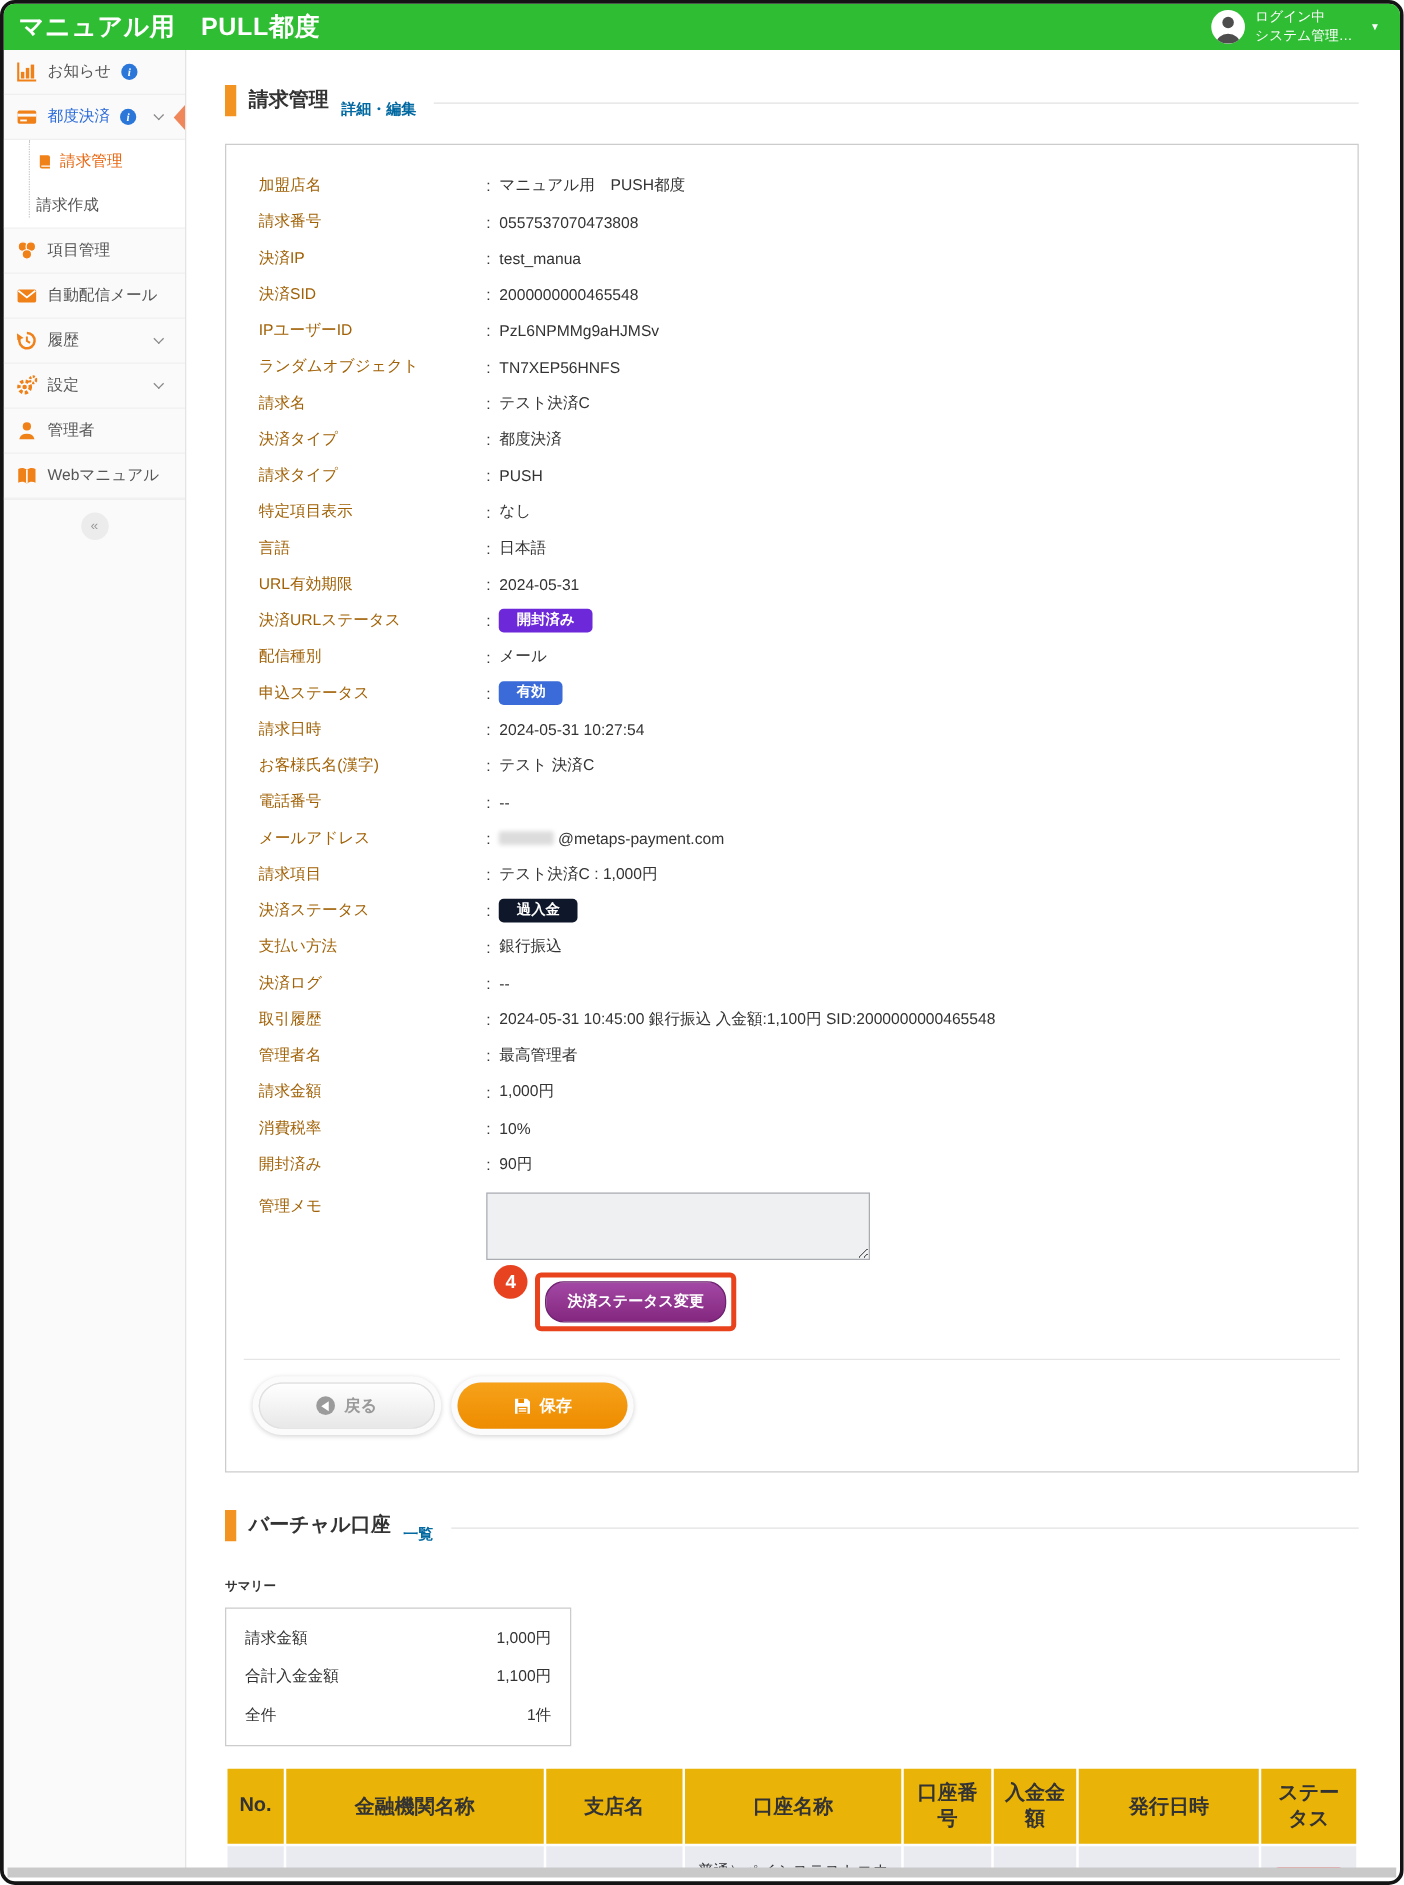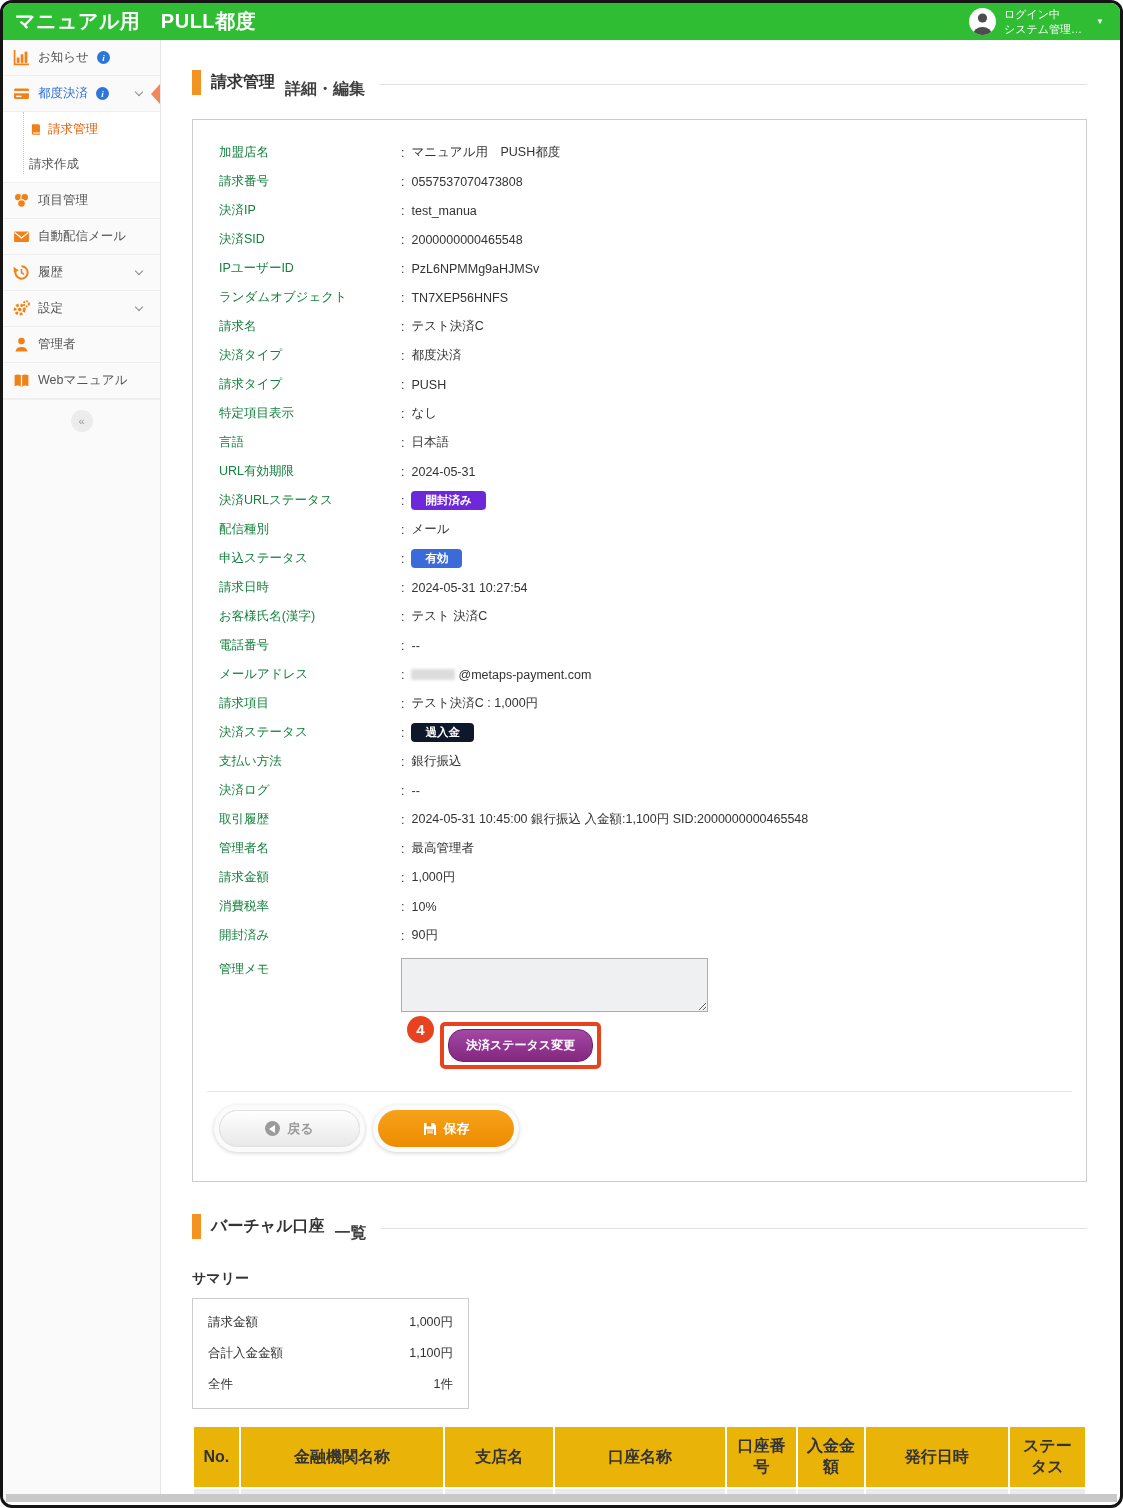--- a/index.html
+++ b/index.html
@@ -13,21 +13,21 @@
             justify-content:space-between; padding:0 16px 0 12px; }
   .topbar-title { color:#fff; font-weight:bold; font-size:20px; letter-spacing:.5px; }
   .login { display:flex; align-items:center; gap:8px; color:#fff; cursor:pointer; }
   .avatar { width:27px; height:27px; border-radius:50%; background:#fff; overflow:hidden;
             display:flex; align-items:flex-end; justify-content:center; }
   .login-text { font-size:11px; line-height:1.3; }
   .caret { font-size:8px; margin-left:6px; color:#fff; }
 
   
   .layout { display:flex; height:1460px; }
-  .sidebar { width:158px; background:#fafafa; border-right:1px solid #e4e4e4;
+  .sidebar { width:146px; background:#fafafa; border-right:1px solid #e4e4e4;
              font-size:12.5px; color:#555; flex-shrink:0; }
   .menu-item { display:flex; align-items:center; gap:8px; padding:9px 8px 9px 10px;
                border-bottom:1px solid #efefef; position:relative; cursor:pointer; }
   .menu-item .icon { width:17px; height:17px; display:inline-flex; flex-shrink:0; }
   .menu-item.active-blue > .label { color:#2b6bd9; }
   .marker { position:absolute; right:0; top:50%; transform:translateY(-50%);
             width:0; height:0; border-top:10px solid transparent;
             border-bottom:10px solid transparent; border-right:9px solid #f0875a; }
   .chev { width:6px; height:6px; border-right:1.7px solid #888; border-bottom:1.7px solid #888;
           transform:rotate(45deg); margin-left:auto; margin-right:10px; margin-top:-3px; }
@@ -44,26 +44,26 @@
   .collapse-row { display:flex; justify-content:center; align-items:center; padding:10px 0;
                   border-top:1px solid #efefef; }
   .collapse-btn { width:22px; height:22px; border-radius:50%; background:#ececec; color:#999;
                   display:flex; align-items:center; justify-content:center; font-size:11px; cursor:pointer; }
 
   
   .main { flex:1; padding:24px 33px 0 31px; overflow:hidden; }
   .sec-header { display:flex; align-items:center; }
   .sec-bar { width:9px; height:25px; background:#f39422; margin-right:10px; flex-shrink:0; }
   .sec-title { font-size:16px; font-weight:bold; color:#333; }
-  .sec-sub { font-size:16px; color:#404040; font-weight:bold; margin-left:10px; margin-top:15px; }
+  .sec-sub { font-size:12px; color:#0369a1; font-weight:bold; margin-left:10px; margin-top:15px; }
   .sec-rule { flex:1; height:1px; background:#e2e2e2; margin-left:14px; margin-top:4px; }
 
   .panel { border:1px solid #ccc; margin-top:19px; padding:18px 26px 14px 26px; background:#fff; }
   .d-row { display:flex; align-items:center; height:29px; font-size:12.5px; }
-  .d-label { flex:0 0 182px; color:#15803d; }
+  .d-label { flex:0 0 182px; color:#a16207; }
   .d-val { color:#333; display:flex; align-items:center; }
   .colon { margin-right:7px; }
   .badge { display:inline-block; padding:4px 14px; border-radius:4px; color:#fff;
            font-weight:bold; font-size:11.5px; line-height:1; }
   .redact { display:inline-block; width:44px; height:11px; background:#dcdcdc;
             border-radius:2px; filter:blur(1.5px); margin-right:3px; }
 
   .memo-row { display:flex; align-items:flex-start; margin-top:8px; font-size:12.5px; }
   .memo-row .d-label { padding-top:3px; }
   .memo-box { width:307px; height:54px; background:#eef0f2; border:1px solid #a9adb2;
@@ -87,21 +87,21 @@
               border:1px solid #e0e0e0; }
   .btn-save { width:136px; background:linear-gradient(#f6a21a,#ee8c00); color:#fff; }
   .back-ic { width:15px; height:15px; border-radius:50%; background:#9b9b9b; position:relative;
              display:inline-block; }
   .back-ic::after { content:""; position:absolute; left:4px; top:3.5px; width:0; height:0;
                     border-top:4px solid transparent; border-bottom:4px solid transparent;
                     border-right:6px solid #fff; }
 
   
   .vsec { margin-top:26px; }
-  .sum-title { font-size:14px; font-weight:bold; color:#333; margin:26px 0 10px 0; }
+  .sum-title { font-size:10px; font-weight:bold; color:#333; margin:26px 0 10px 0; }
   .sum-box { width:277px; border:1px solid #ccc; padding:8px 15px; }
   .sum-row { display:flex; justify-content:space-between; font-size:12.5px; color:#333;
              padding:7px 0; }
   .vtable { width:100%; border-collapse:separate; border-spacing:2px; margin-top:16px; }
   .vtable th { background:#eab308; color:#333; font-size:16px; font-weight:bold;
                padding:9px 8px; text-align:center; }
   .vtable td { background:#e9ebf1; color:#333; font-size:12.5px; padding:12px 4px;
                text-align:center; }
   .tbl-badge { display:inline-block; padding:6px 16px; border-radius:4px; color:#fff;
                font-weight:bold; font-size:12px; line-height:1; }

